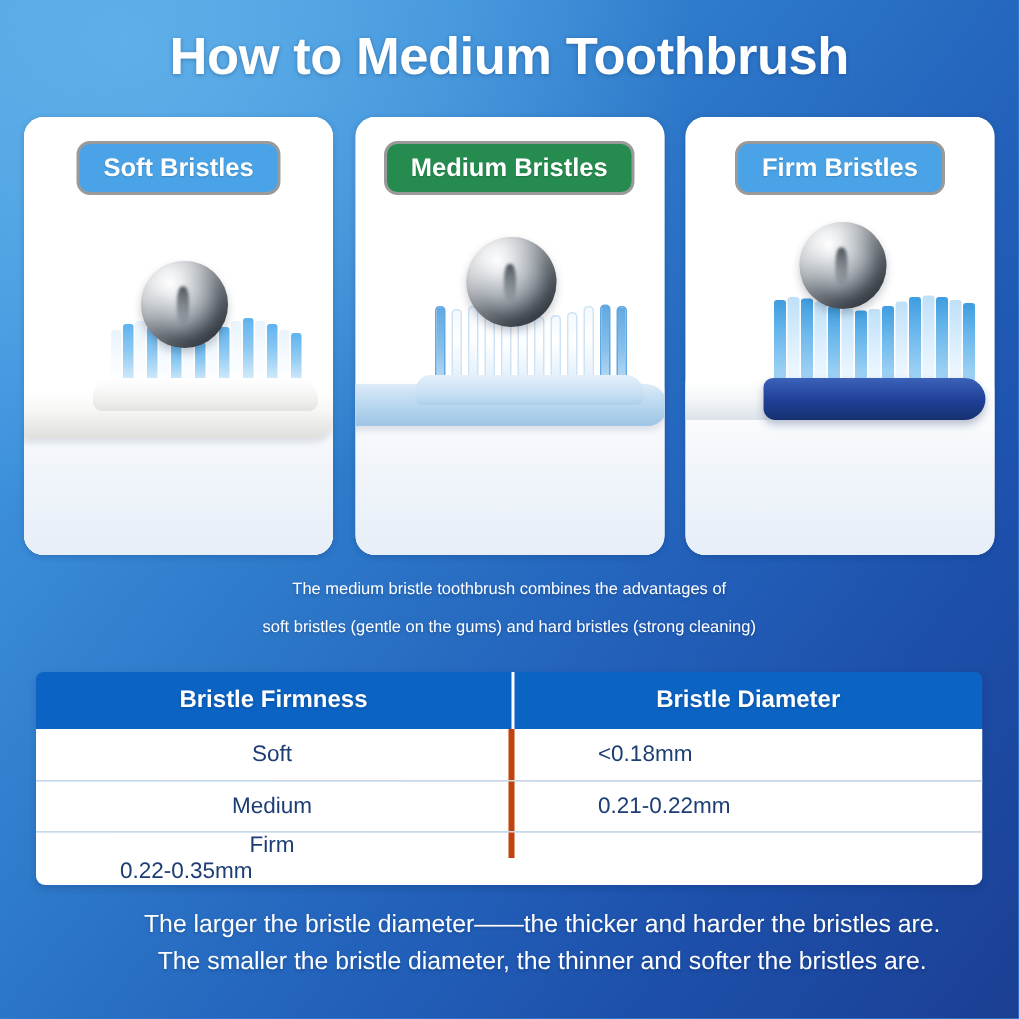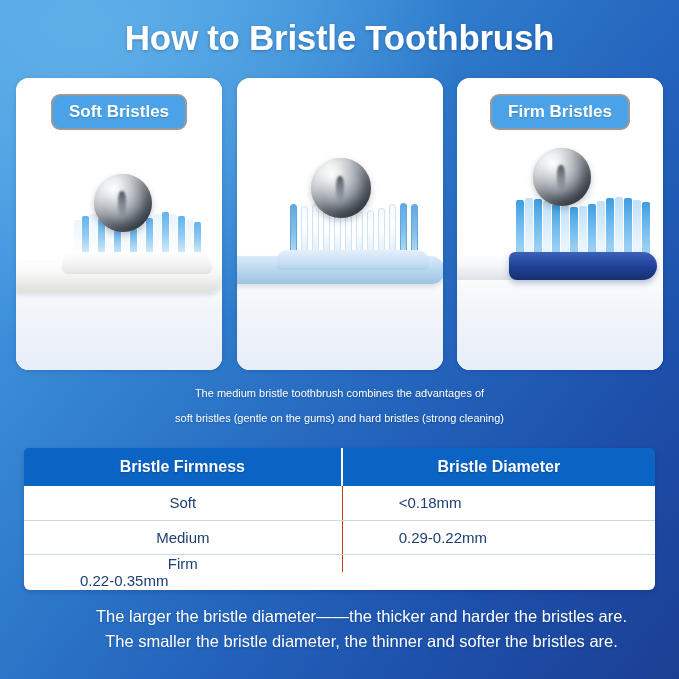--- a/index.html
+++ b/index.html
@@ -256,21 +256,21 @@
   .tbody-row.last { border-bottom: none; flex-direction: column; }
   .tcell {
     display: flex;
     align-items: center;
     justify-content: center;
     font-size: 15px;
     color: #1d3e74;
   }
   .tcell.c1 { width: 50.5%; }
   .tcell.c2 { width: 49.5%; }
-  .tbody-row .tcell.c1 { border-right: 1px solid #c2410c; }
+  .tbody-row .tcell.c1 { border-right: 4px solid #c2410c; }
   .tbody-row .tcell.c2 { justify-content: flex-start; padding-left: 56px; }
 
   
   .footer {
     position: absolute;
     top: 604px;
     left: 0;
     width: 679px;
     text-align: center;
     color: #ffffff;
@@ -278,21 +278,21 @@
     line-height: 25px;
     text-shadow: 0 1px 2px rgba(10,35,80,0.3);
     padding-left: 44px;
   }
 </style>
 </head>
 <body>
 
 <div id="infographic">
 
-  <div class="title">How to Bristle Toothbrush</div>
+  <div class="title">How to Medium Toothbrush</div>
 
   <div class="cards">
 
     <div class="card soft">
       <div class="photo">
         <div class="photo-floor"></div>
         <div class="scene">
           <div class="handle"></div>
           <div class="bristles">
             <div class="tuft pale" style="height:38px"></div>
@@ -337,20 +337,23 @@
             <div class="tuft" style="height:46px"></div>
             <div class="tuft" style="height:48px"></div>
             <div class="tuft" style="height:52px"></div>
             <div class="tuft edge" style="height:53px"></div>
             <div class="tuft edge" style="height:52px"></div>
           </div>
           <div class="head"></div>
           <div class="ball"></div>
         </div>
       </div>
+      <div class="badge-wrap">
+        <span class="badge green">Medium Bristles</span>
+      </div>
     </div>
 
     <div class="card firm">
       <div class="photo">
         <div class="photo-floor"></div>
         <div class="scene">
           <div class="handle"></div>
           <div class="bristles">
             <div class="tuft" style="height:56px"></div>
             <div class="tuft pale" style="height:58px"></div>
@@ -388,21 +391,21 @@
     <div class="trow thead">
       <div class="tcell c1">Bristle Firmness</div>
       <div class="tcell c2">Bristle Diameter</div>
     </div>
     <div class="trow tbody-row">
       <div class="tcell c1">Soft</div>
       <div class="tcell c2">&lt;0.18mm</div>
     </div>
     <div class="trow tbody-row">
       <div class="tcell c1">Medium</div>
-      <div class="tcell c2">0.29-0.22mm</div>
+      <div class="tcell c2">0.21-0.22mm</div>
     </div>
     <div class="trow tbody-row last">
       <div class="tcell c1">Firm</div>
       <div class="tcell c2">0.22-0.35mm</div>
     </div>
   </div>
 
   <div class="footer">
     <div>The larger the bristle diameter——the thicker and harder the bristles are.</div>
     <div>The smaller the bristle diameter, the thinner and softer the bristles are.</div>

